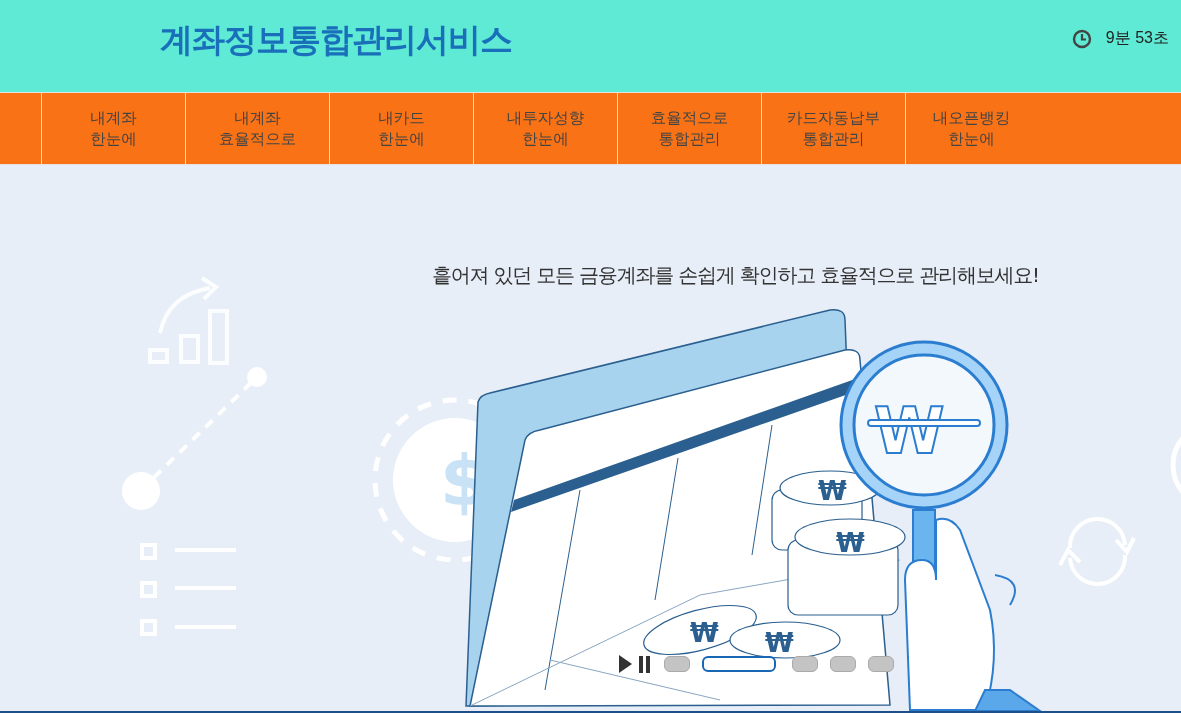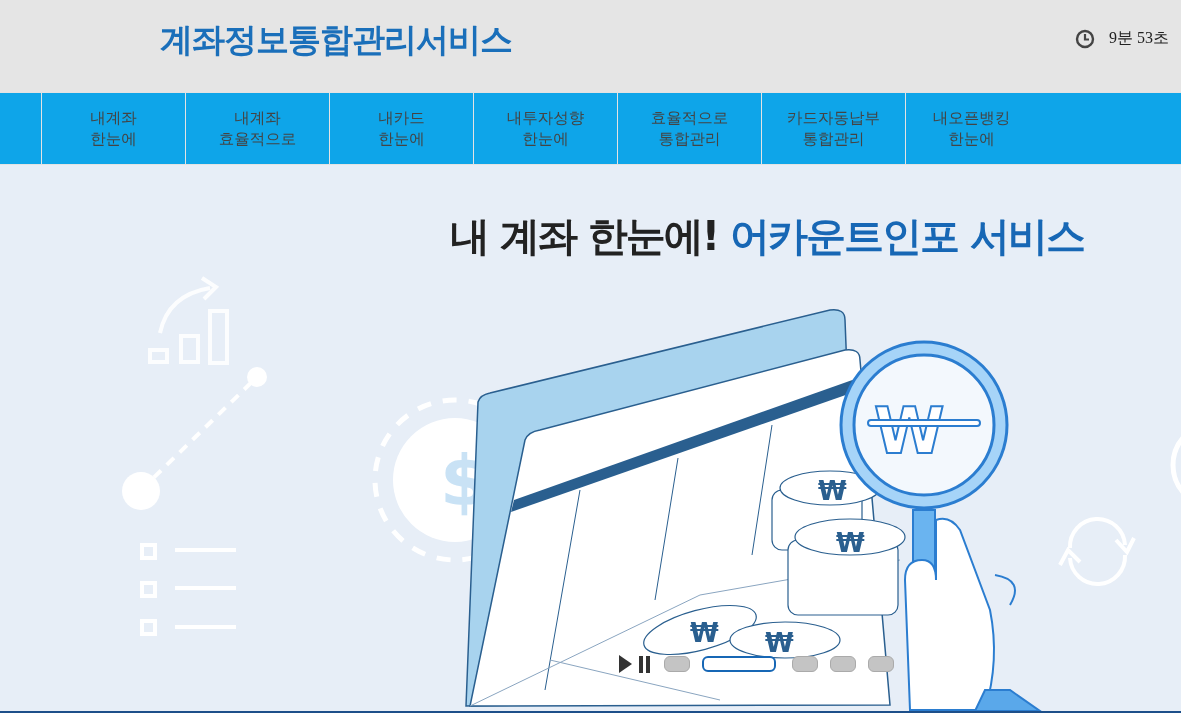--- a/index.html
+++ b/index.html
@@ -1,24 +1,24 @@
 <!DOCTYPE html>
 <html><head>
   <meta charset="utf-8">
   <style>
     * { box-sizing: border-box; margin: 0; padding: 0; }
     html, body { width: 1181px; height: 713px; overflow: hidden; background: #ffffff; }
     body { font-family: "DejaVu Sans", "Liberation Sans", sans-serif; position: relative; }
 
-    .header { position: absolute; left: 0; top: 0; width: 1181px; height: 92px; background: #e5e5e5; }
+    .header { position: absolute; left: 0; top: 0; width: 1181px; height: 92px; background: #5eead4; }
     .logo { position: absolute; left: 160px; top: 18px; font-size: 33px; font-weight: bold; color: #1a6fba; letter-spacing: -1px; line-height: 44px; }
-    .timer { position: absolute; right: 12px; top: 28px; display: flex; align-items: center; gap: 14px; font-size: 16px; color: #222; font-family: Liberation Serif, serif; }
+    .timer { position: absolute; right: 12px; top: 28px; display: flex; align-items: center; gap: 14px; font-size: 16px; color: #222; font-family: Liberation Sans, sans-serif; }
     .timer svg { display: block; }
 
-    .nav { position: absolute; left: 0; top: 92px; width: 1181px; height: 73px; border-top: 1px solid #e3e3e3; border-bottom: 1px solid #e3e3e3; background: #0ea5e9; display: flex; }
+    .nav { position: absolute; left: 0; top: 92px; width: 1181px; height: 73px; border-top: 1px solid #e3e3e3; border-bottom: 1px solid #e3e3e3; background: #f97316; display: flex; }
     .nav-spacer { width: 42px; border-right: 1px solid #e3e3e3; height: 100%; }
     .nav-item { width: 144px; border-right: 1px solid #e3e3e3; height: 100%; display: flex; flex-direction: column; align-items: center; justify-content: center; font-size: 15.5px; color: #444; line-height: 21px; cursor: pointer; text-align: center; }
     .nav-item:last-child { border-right: none; width: 131px; justify-content: center; }
 
     .banner { position: absolute; left: 0; top: 165px; width: 1181px; height: 546px; background: #e7eef7; overflow: hidden; }
     .banner-bottom { position: absolute; left: 0; top: 711px; width: 1181px; height: 2px; background: #1d4f8a; }
 
     .headline { position: absolute; left: 450px; top: 44px; font-size: 40px; font-weight: bold; color: #222; letter-spacing: -2px; white-space: nowrap; line-height: 54px; }
     .headline .accent { color: #1767b5; }
     .subline { position: absolute; left: 432px; top: 97px; font-size: 20px; color: #333; letter-spacing: -1.2px; white-space: nowrap; }
@@ -151,21 +151,21 @@
       <rect x="868" y="420" width="112" height="6" rx="3" fill="#fff" stroke="#2b7dd0" stroke-width="2"></rect>
     </g>
 
     <g>
       <path d="M905 580 Q905 560 922 560 Q936 560 936 580 L936 520 Q950 515 960 530 L990 610 Q1000 660 985 710 L910 710 Z" fill="#fff" stroke="#2b7dd0" stroke-width="2"></path>
       <path d="M985 690 L1010 690 L1040 711 L975 711 Z" fill="#5aa8ea" stroke="#2b7dd0" stroke-width="2"></path>
       <path d="M995 575 Q1025 580 1010 605" fill="none" stroke="#2b7dd0" stroke-width="2"></path>
     </g>
   </svg>
 
-  <div class="headline"><span>내 계좌 한눈에! </span><span class="accent">어카운트인포 서비스</span></div>
+  <div class="subline">흩어져 있던 모든 금융계좌를 손쉽게 확인하고 효율적으로 관리해보세요!</div>
 
   <div class="slider-ctrl">
     <div class="play-btn"></div>
     <div class="pause-btn"></div>
     <div class="dot"></div>
     <div class="dot active"></div>
     <div class="dot"></div>
     <div class="dot"></div>
     <div class="dot"></div>
   </div>

